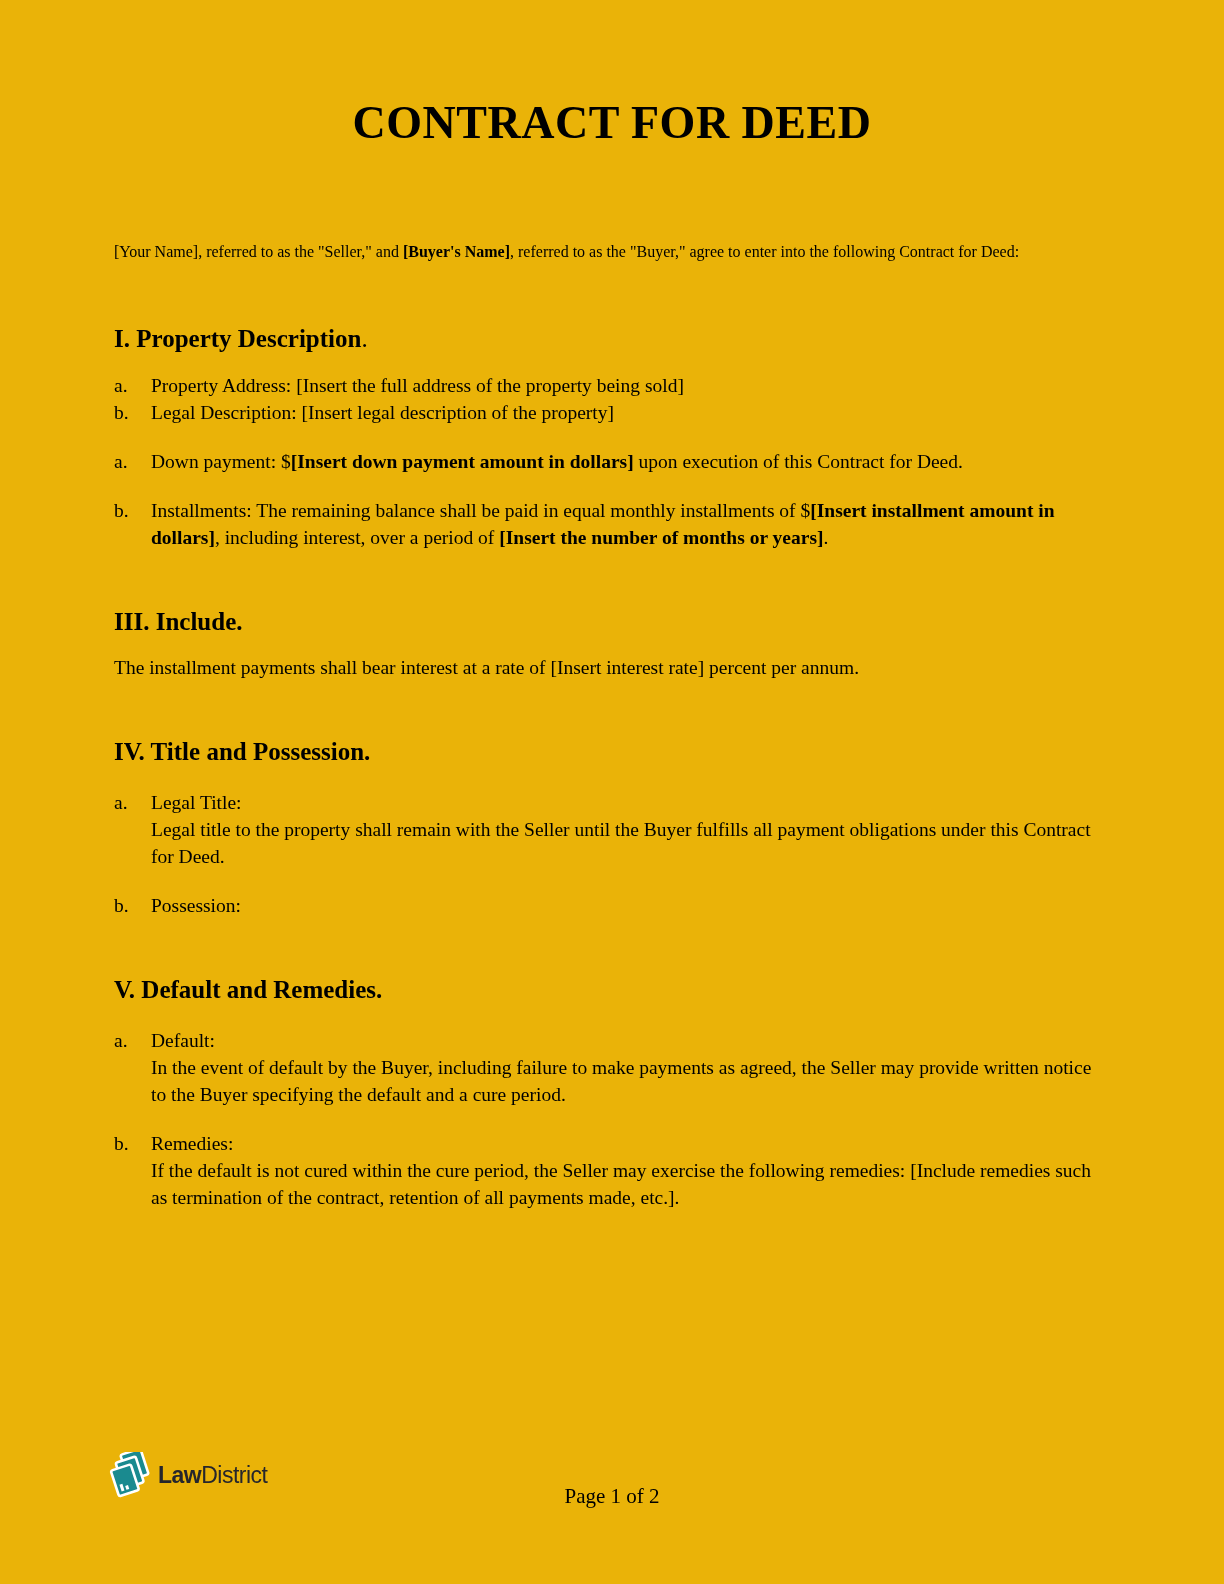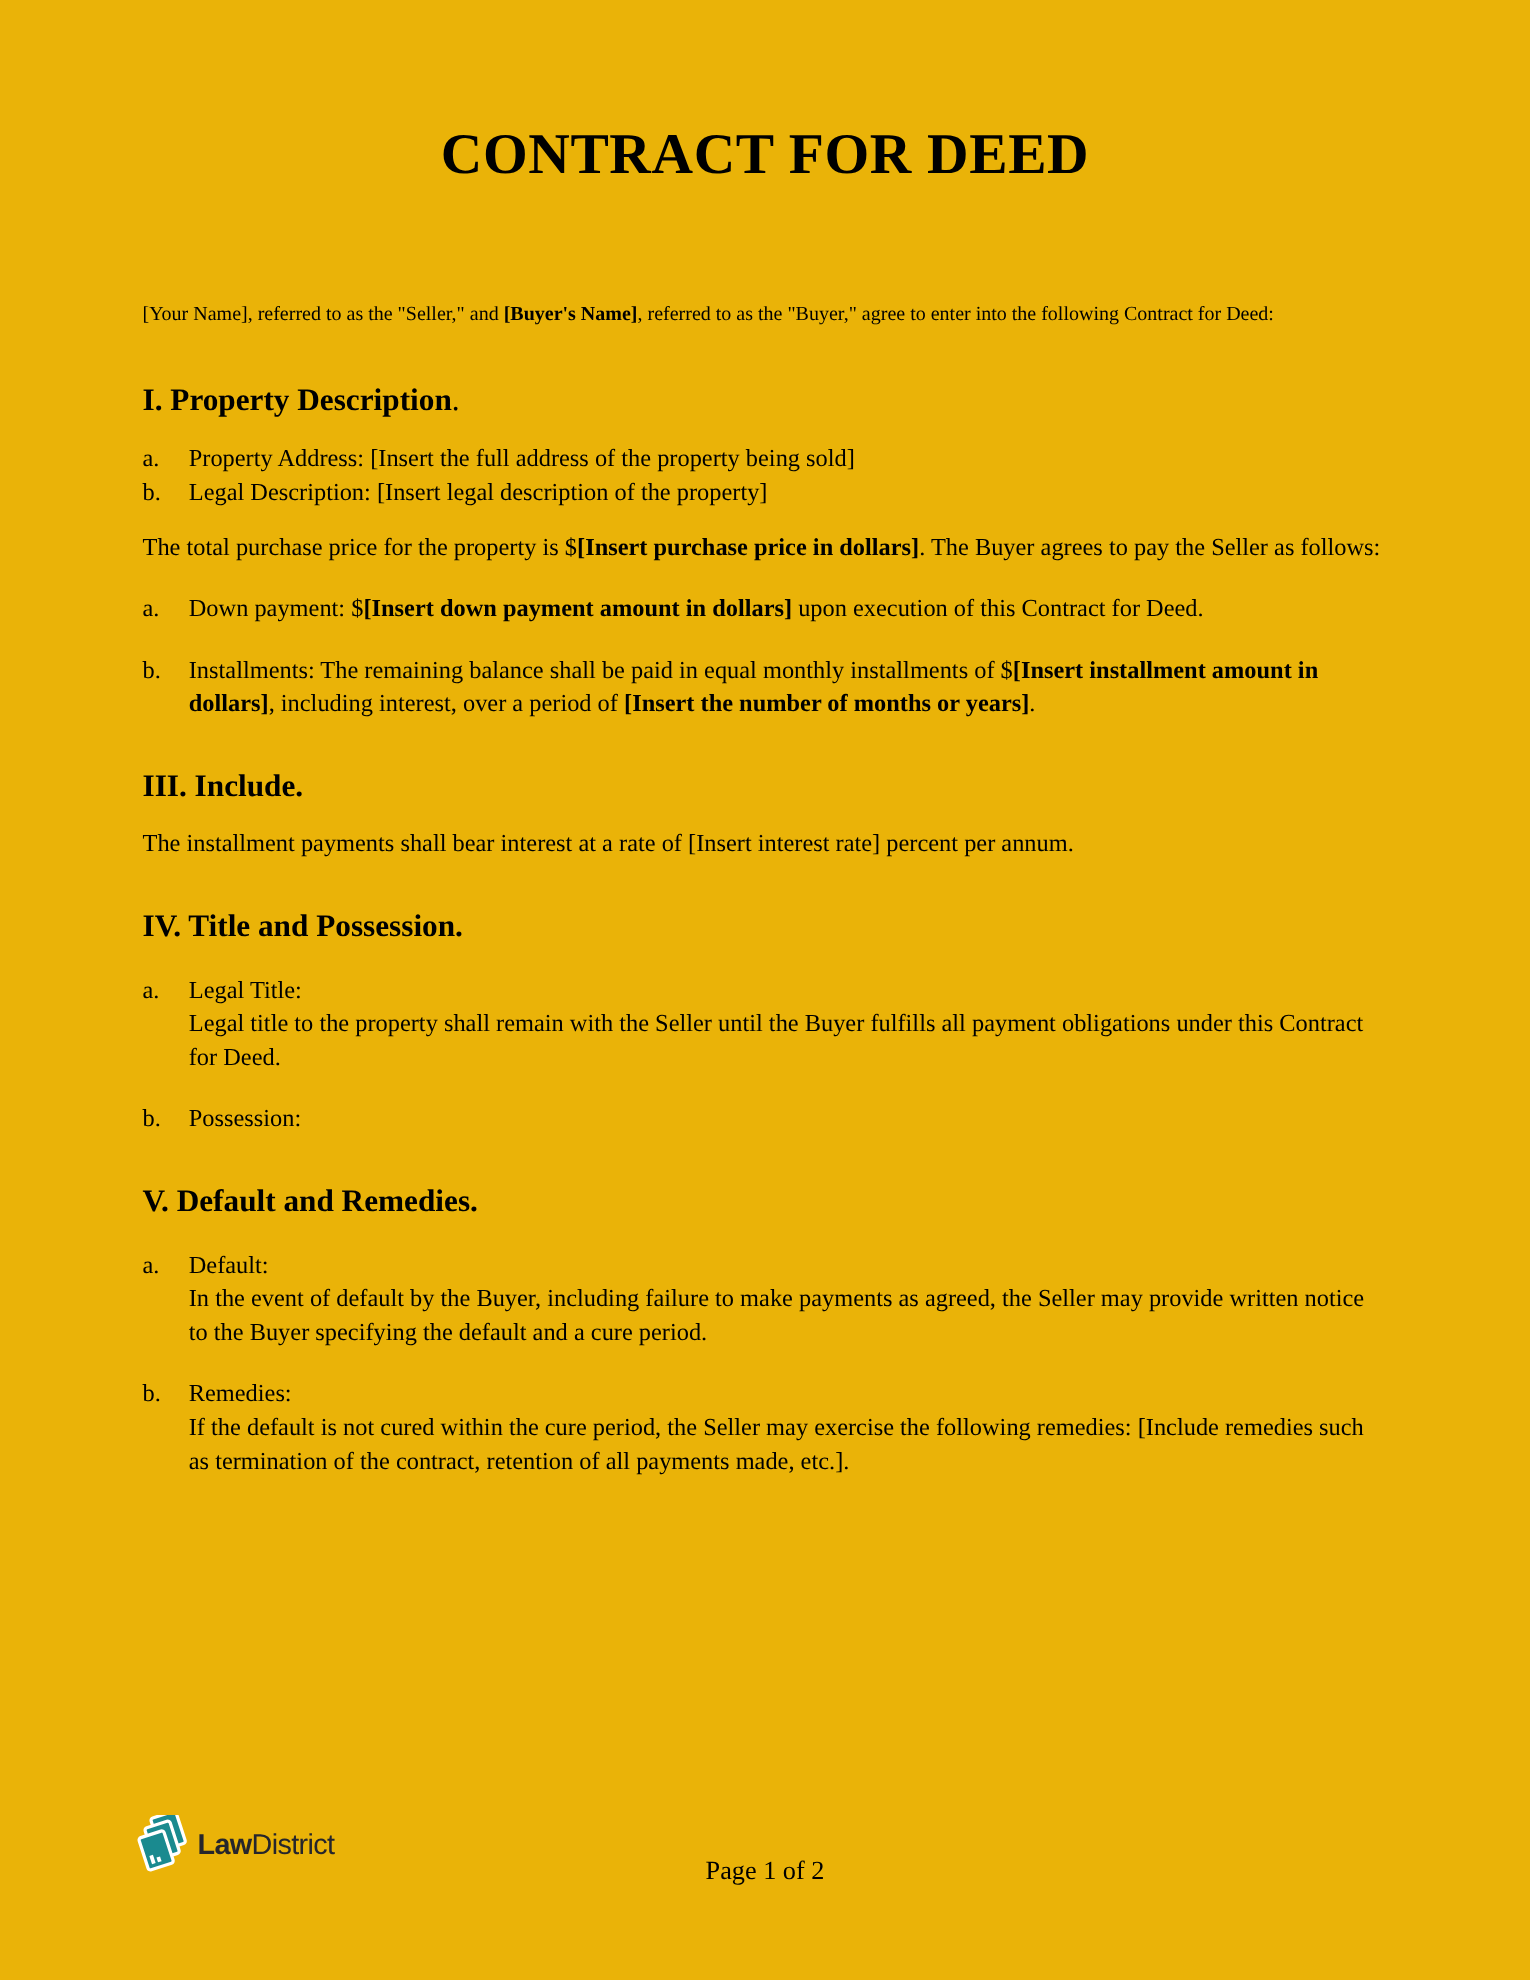--- a/index.html
+++ b/index.html
@@ -31,21 +31,21 @@
     line-height:1.1;
   }
   .intro{
     margin-top:86px;
     font-size:16px;
     line-height:33px;
   }
   .b{font-weight:bold;}
   section{margin:0;}
   h2.section-heading{
-    margin-top:38px;
+    margin-top:56px;
     font-size:25px;
     line-height:30px;
     font-weight:normal; 
   }
   .para{
     margin-top:17px;
     font-size:19.5px;
     line-height:27px;
   }
   .item{
@@ -114,21 +114,20 @@
           <div class="item tight first">
             <span class="marker">a.</span>
             <div class="item-body"><span>Property Address: [Insert the full address of the property being sold]</span></div>
           </div>
           <div class="item tight">
             <span class="marker">b.</span>
             <div class="item-body"><span>Legal Description: [Insert legal description of the property]</span></div>
           </div>
         </section>
         <section>
-          <p class="para"><span>The total purchase price for the property is $</span><span class="b">[Insert purchase price in dollars]</span><span>. The Buyer agrees to pay the Seller as follows:</span></p>
           <div class="item spaced">
             <span class="marker">a.</span>
             <div class="item-body"><span>Down payment: $</span><span class="b">[Insert down payment amount in dollars]</span><span> upon execution of this Contract for Deed.</span></div>
           </div>
           <div class="item spaced">
             <span class="marker">b.</span>
             <div class="item-body"><span>Installments: The remaining balance shall be paid in equal monthly installments of $</span><span class="b">[Insert installment amount in dollars]</span><span>, including interest, over a period of </span><span class="b">[Insert the number of months or years]</span><span>.</span></div>
           </div>
         </section>
         <section>

